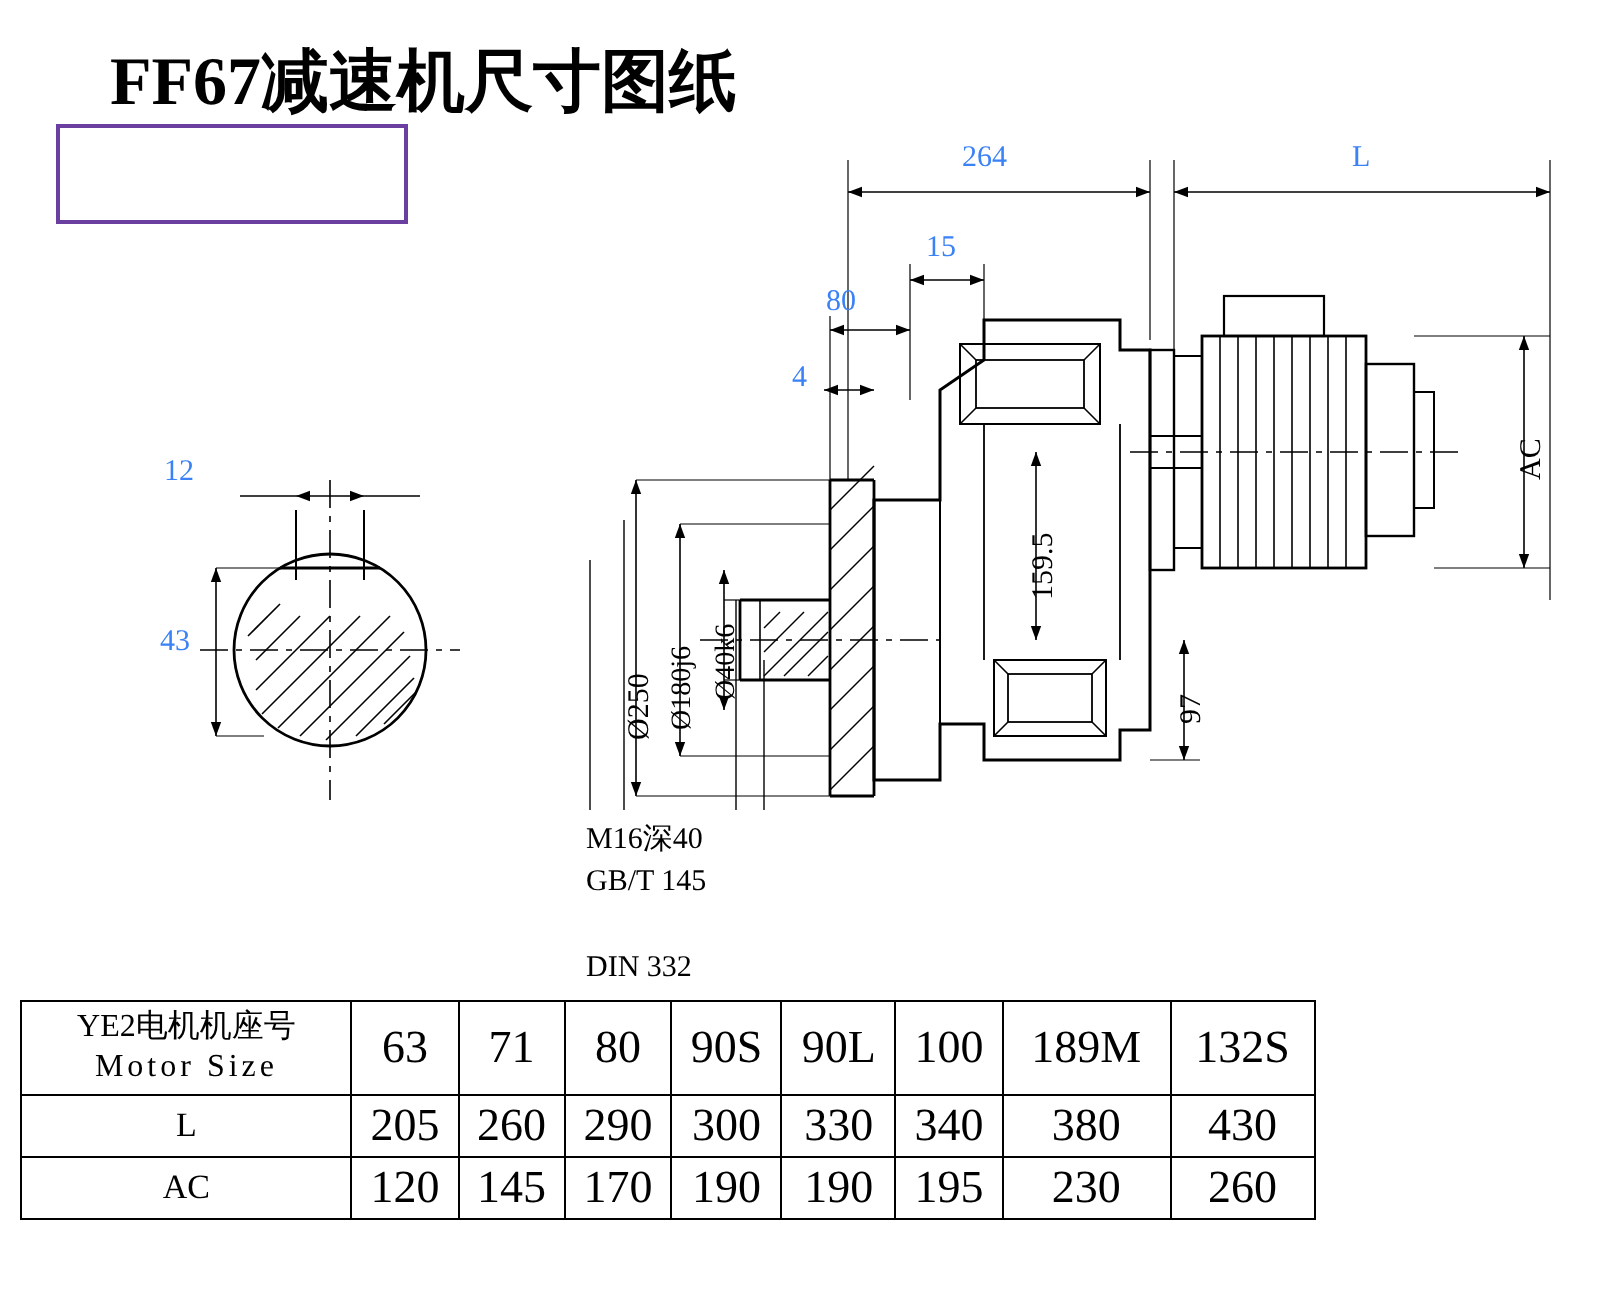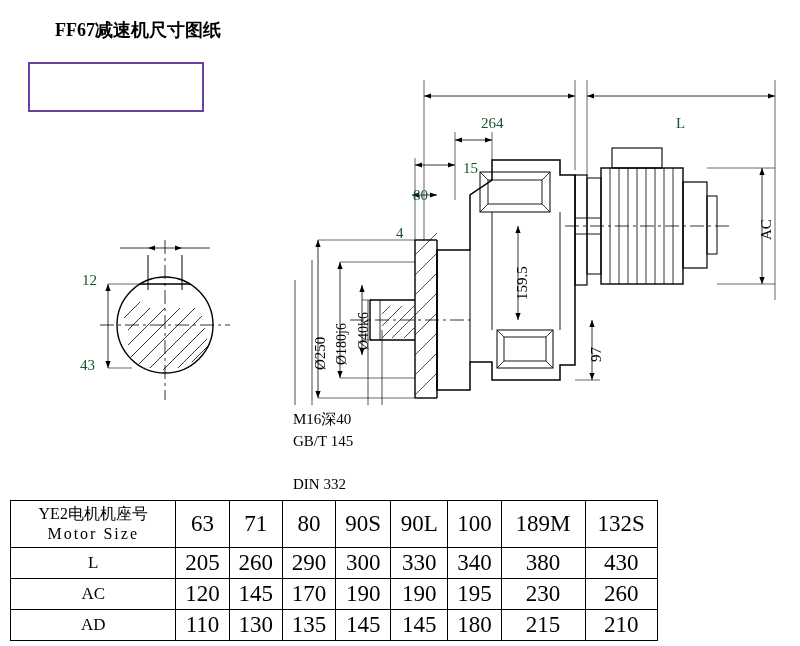--- a/index.html
+++ b/index.html
@@ -6,35 +6,35 @@
   body{
     width:800px;height:646px;background:#ffffff;
     font-family:"Liberation Sans", sans-serif;
     color:#000;position:relative;overflow:hidden;
   }
   #root{position:absolute;left:0;top:0;width:800px;height:646px;}
 
   .title{
     position:absolute;left:55px;top:18px;
     font-family:"Liberation Serif", serif;
-    font-weight:bold;font-size:18px;letter-spacing:0px;
+    font-weight:bold;font-size:34px;letter-spacing:0px;
   }
 
   
   .logo-box{
     position:absolute;left:28px;top:62px;width:172px;height:46px;
     border:2px solid #6b3fa0;background:#fff;
   }
   .logo-text{
     position:absolute;left:38px;top:68px;width:160px;height:36px;
     font-family:"Liberation Serif", serif;
     font-weight:bold;font-style:italic;font-size:30px;color:#1a2f8a;
     letter-spacing:1px;line-height:36px;
   }
-  .dim{position:absolute;font-family:"Liberation Serif", serif;font-size:15px;color:#14532d;white-space:nowrap;margin-top:44px;}
+  .dim{position:absolute;font-family:"Liberation Serif", serif;font-size:15px;color:#3b82f6;white-space:nowrap;}
   .vtext{position:absolute;font-family:"Liberation Serif", serif;font-size:15px;color:#000;white-space:nowrap;
          transform-origin:0 0;}
   .note{position:absolute;font-family:"Liberation Serif", serif;font-size:15px;white-space:nowrap;}
 
   svg.draw{position:absolute;left:0;top:0;width:800px;height:646px;pointer-events:none;}
 
   
   .tbl{
     position:absolute;left:10px;top:500px;width:648px;
     border-collapse:collapse;
@@ -288,27 +288,16 @@
         <td class="rowlbl">AC</td>
         <td>120</td>
         <td>145</td>
         <td>170</td>
         <td>190</td>
         <td>190</td>
         <td>195</td>
         <td>230</td>
         <td>260</td>
       </tr>
-      <tr>
-        <td class="rowlbl">AD</td>
-        <td>110</td>
-        <td>130</td>
-        <td>135</td>
-        <td>145</td>
-        <td>145</td>
-        <td>180</td>
-        <td>215</td>
-        <td>210</td>
-      </tr>
     </tbody>
   </table>
 
 </div>
 
 </body></html>

